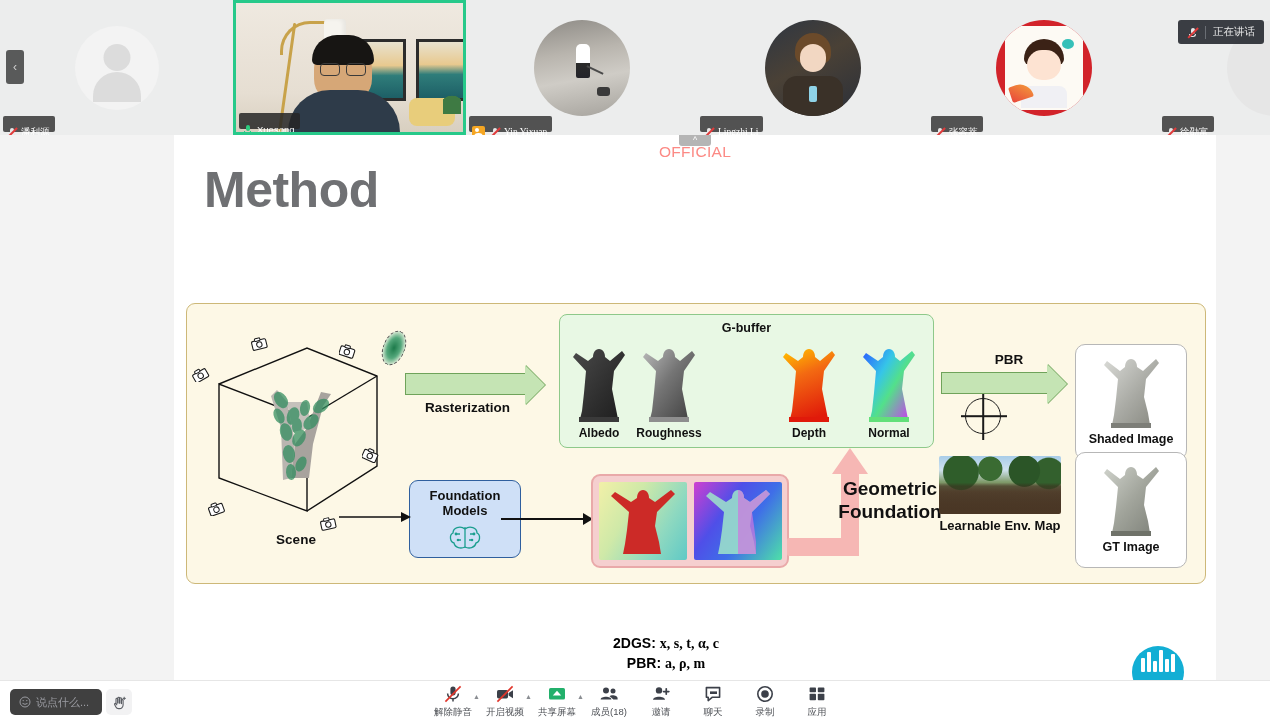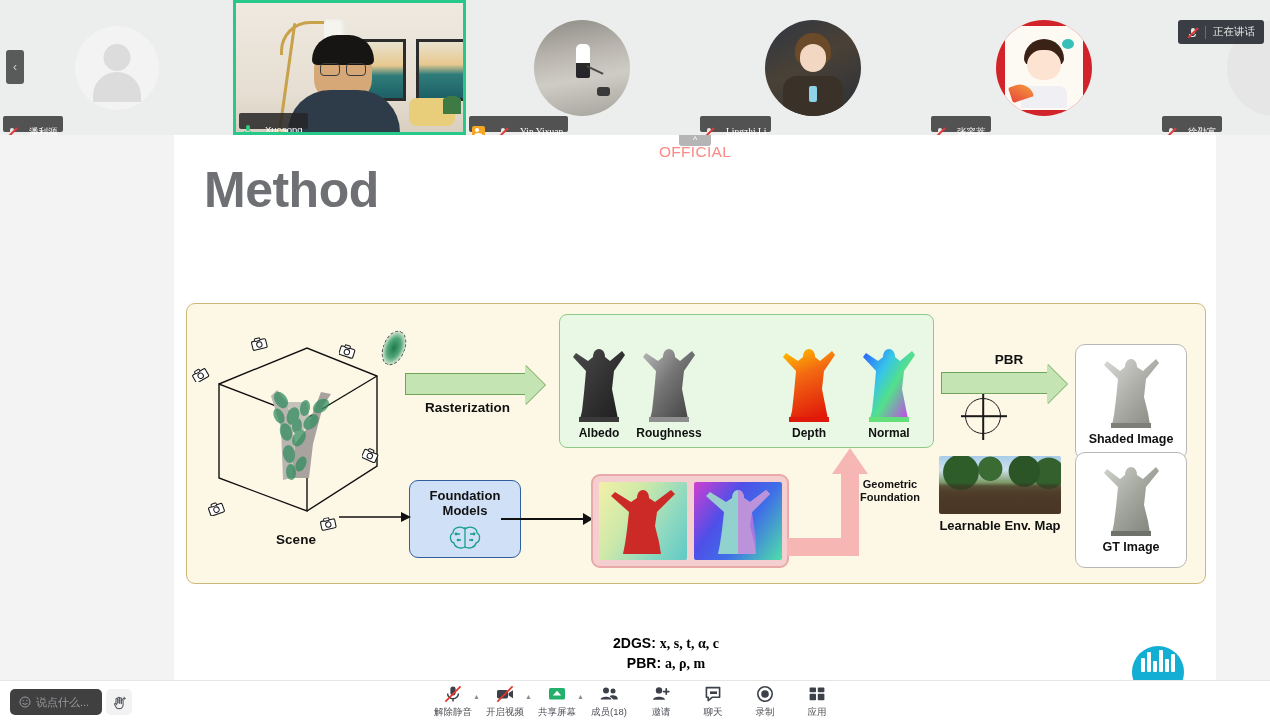--- a/index.html
+++ b/index.html
@@ -103,21 +103,21 @@
   .xs-glasses::before { left:0; } .xs-glasses::after { right:0; }
   .xs-body { position:absolute; left:52px; bottom:0; width:112px; height:42px;
     background:#2e3b49; border-radius: 42px 42px 0 0; }
   .xs-pillow { position:absolute; right:8px; bottom:6px; width:46px; height:28px;
     background:#e8cd7b; border-radius:8px; }
   .xs-plant { position:absolute; right:2px; bottom:18px; width:18px; height:34px;
     background: radial-gradient(circle at 50% 80%, #3e7a43 0 40%, transparent 41%); }
 
   .name-tag {
     position: absolute; left: 3px; bottom: 3px; height: 15px;
-    display: flex; align-items: center; gap: 12px;
+    display: flex; align-items: center; gap: 4px;
     background: rgba(48,48,48,.82); color: #fff;
     font-size: 9.5px; padding: 16px 5px 0 3px; border-radius: 2px; white-space: nowrap;
   }
   .name-tag.green { background: rgba(38,38,38,.85); }
   .mic-muted { position: relative; width: 11px; height: 11px; flex: 0 0 auto; }
   .mic-muted .b {
     position:absolute; left:3.5px; top:1px; width:4px; height:6px;
     background:#e8e8e8; border-radius:2px; }
   .mic-muted .st {
     position:absolute; left:2px; top:7px; width:7px; height:3px;
@@ -235,21 +235,21 @@
   
   .sup-box {
     position:absolute; left: 404px; top: 170px; width: 198px; height: 94px;
     background:#f5cfcf; border: 2px solid #e9a9a9; border-radius: 9px;
     display:flex; gap: 7px; align-items:center; justify-content:center;
   }
   .sup-img { width: 88px; height: 78px; border-radius:2px; }
 
   .geo-sup-label {
     position:absolute; left: 638px; top: 174px; width: 130px; text-align:center;
-    font-weight:bold; font-size: 11px; color:#111; line-height: 1.2;
+    font-weight:bold; font-size: 19px; color:#111; line-height: 1.2;
   }
 
   
   .pbr-label { position:absolute; left: 782px; top: 48px; width: 80px; text-align:center;
     font-weight:bold; font-size: 13.5px; color:#111;}
   .plus-circle {
     position:absolute; left: 778px; top: 94px; width: 36px; height: 36px;
     border: 1.6px solid #1a1a1a; border-radius:50%;
   }
   .plus-circle::before { content:""; position:absolute; left:50%; top:-5px; width:1.6px; height:46px;
@@ -546,20 +546,21 @@
           <div>
             <span>PBR:</span>
             <span class="bf">a, ρ, m</span>
           </div>
         </div>
 
         <div class="arrow-green" style="left:218px; top:69px; width:122px;"></div>
         <div class="fig-label" style="left:208px; top:96px; width:145px; text-align:center;">Rasterization</div>
 
         <div class="gbuffer">
+          <div class="gb-title">G-buffer</div>
 
           <div class="gb-col" style="left:6px;">
             <div class="gb-img">
               <svg viewBox="0 0 58 88" width="58" height="88">
                 <defs>
                     <linearGradient id="alb" x1="0" y1="0" x2="1" y2="1">
                   <stop offset="0%" stop-color="#4a4a4a"></stop>
                       <stop offset="60%" stop-color="#2e2e2e"></stop>
                       <stop offset="100%" stop-color="#1d1d1d"></stop>
                     </linearGradient>

